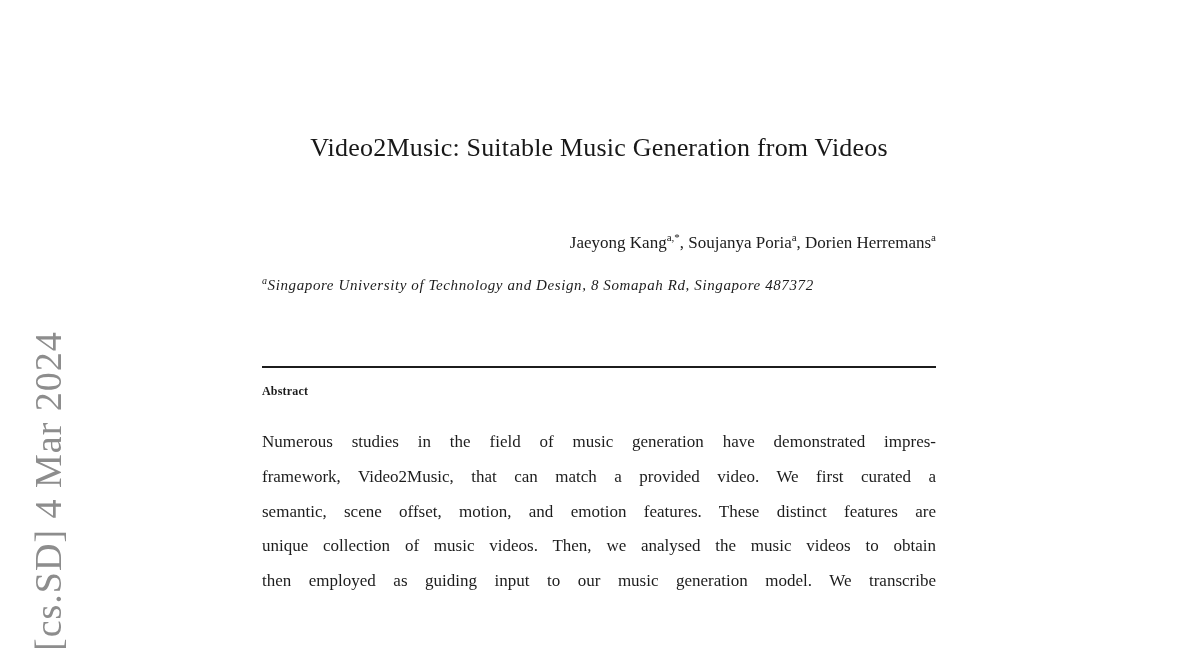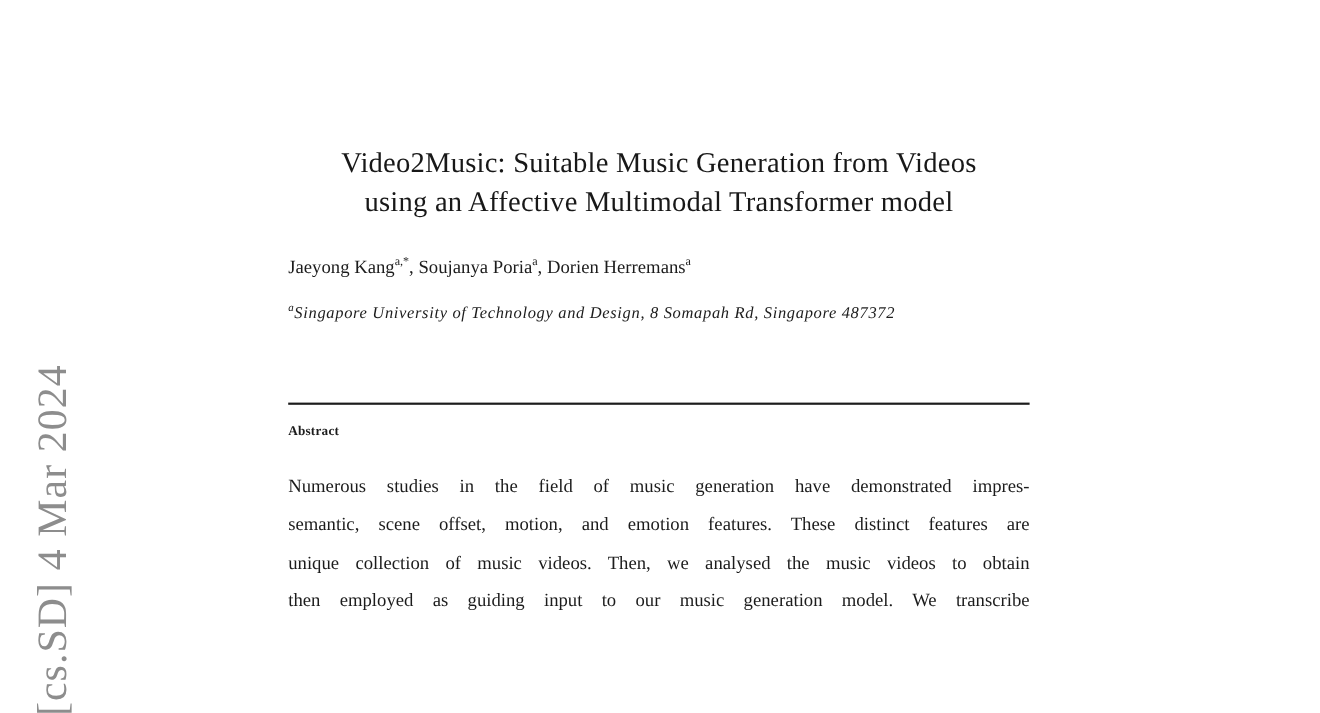--- a/index.html
+++ b/index.html
@@ -48,21 +48,21 @@
     line-height: 35.5px;
     letter-spacing: 0.2px;
     color: #181818;
   }
 
   .authors {
     position: absolute;
     top: 233px;
     left: 0;
     right: 0;
-    text-align: left;
+    text-align: right;
     font-size: 17px;
   }
   .authors sup {
     font-size: 11px;
     line-height: 0;
   }
 
   .affiliation {
     position: absolute;
     top: 277px;
@@ -112,35 +112,35 @@
 </style>
 </head>
 <body>
 
 <div class="arxiv-stamp">[cs.SD] 4 Mar 2024</div>
 
 <div class="content">
 
   <div class="title">
     <div>Video2Music: Suitable Music Generation from Videos</div>
-    <div>using an Affective Multimodal Transformer model</div>
   </div>
 
   <div class="authors">
     <span><span></span><span>Jaeyong Kang</span><sup>a,*</sup></span><span><span>, </span><span>Soujanya Poria</span><sup>a</sup></span><span><span>, </span><span>Dorien Herremans</span><sup>a</sup></span>
   </div>
 
   <div class="affiliation">
     <sup>a</sup><span>Singapore University of Technology and Design, 8 Somapah Rd, Singapore 487372</span>
   </div>
 
   <div class="separator-rule"></div>
 
   <div class="abstract-heading">Abstract</div>
 
   <div class="abstract-body">
     <div class="abstract-line">Numerous studies in the field of music generation have demonstrated impres-</div>
+    <div class="abstract-line">framework, Video2Music, that can match a provided video. We first curated a</div>
     <div class="abstract-line">semantic, scene offset, motion, and emotion features. These distinct features are</div>
     <div class="abstract-line">unique collection of music videos. Then, we analysed the music videos to obtain</div>
     <div class="abstract-line">then employed as guiding input to our music generation model. We transcribe</div>
   </div>
 
 </div>
 
 </body></html>

